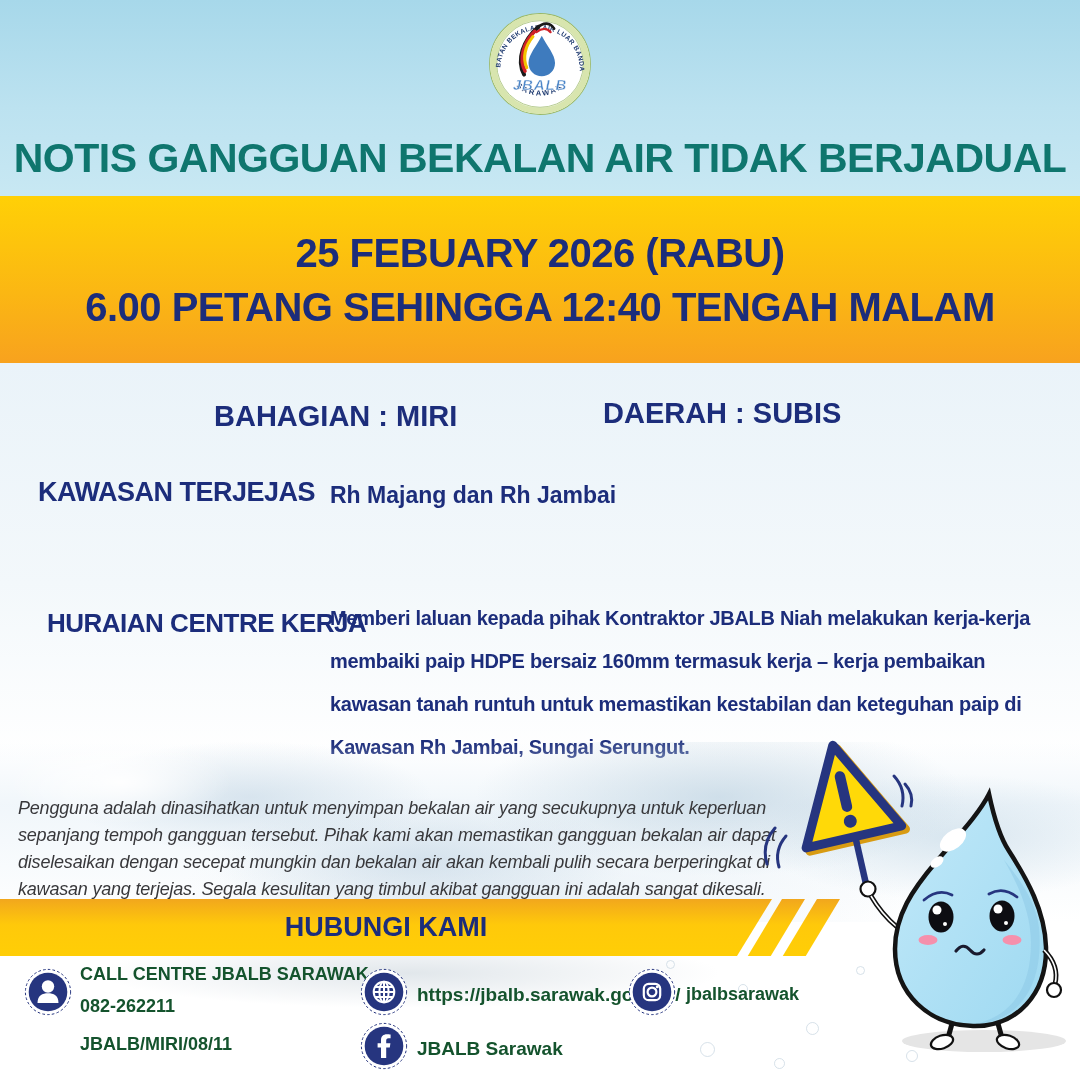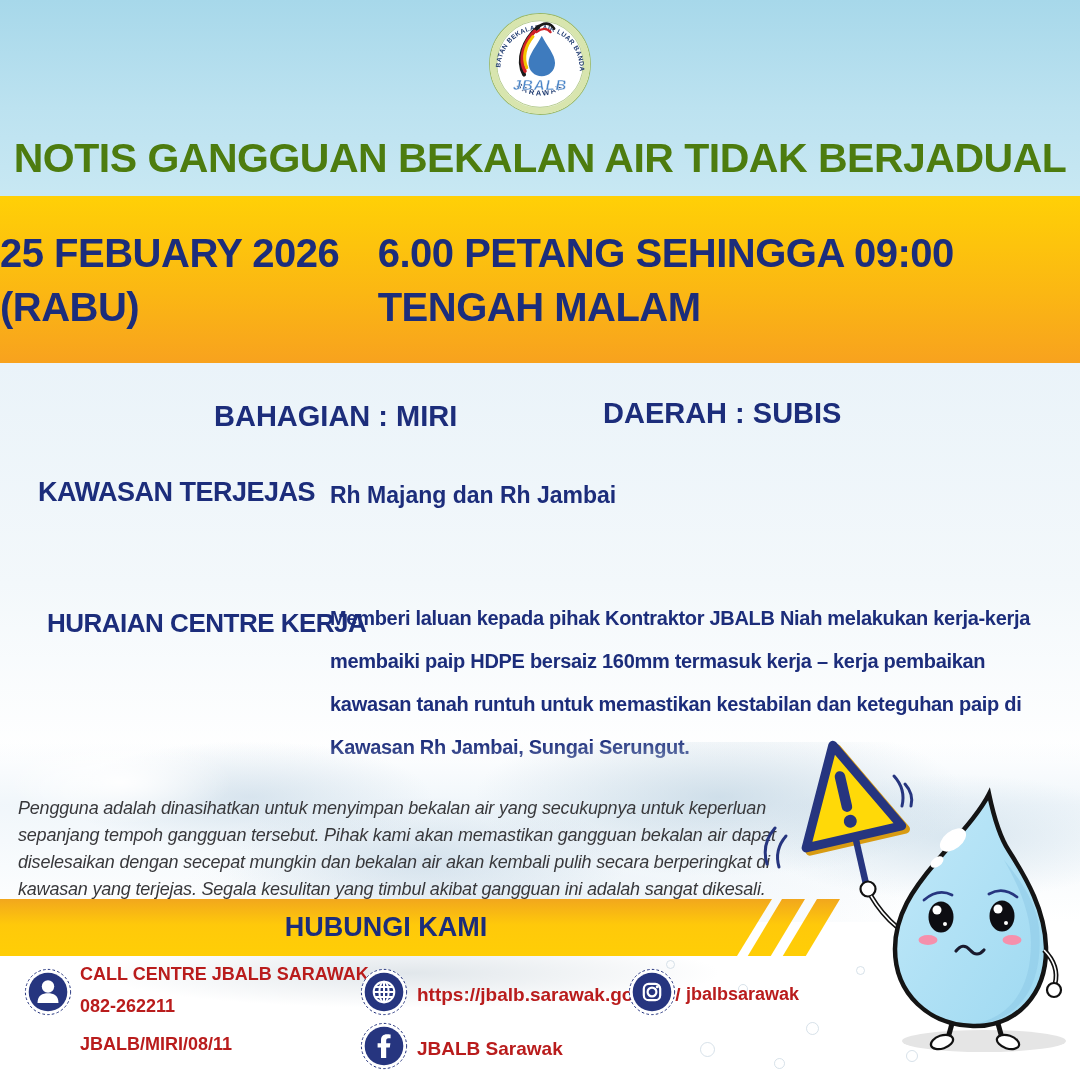--- a/index.html
+++ b/index.html
@@ -3,26 +3,26 @@
 <meta charset="utf-8">
 <style>
   html,body{margin:0;padding:0;background:#ffffff;}
   #poster{position:relative;width:1080px;height:1080px;overflow:hidden;background:#ffffff;
           font-family:"Liberation Sans",sans-serif;}
   .abs{position:absolute;}
   
   .sky{left:0;top:0;width:1080px;height:196px;
        background:linear-gradient(180deg,#A7D8EA 0%,#BCE2F0 55%,#C8E8F3 100%);}
   .logo-badge{left:487px;top:11px;width:106px;height:106px;}
-  .main-title{left:0;top:130px;width:1080px;text-align:center;color:#4d7c0f;
+  .main-title{left:0;top:130px;width:1080px;text-align:center;color:#0f766e;
               font-size:41px;font-weight:700;letter-spacing:-0.5px;line-height:56px;}
   
   .banner{left:0;top:196px;width:1080px;height:167px;
           background:linear-gradient(180deg,#FFD006 0%,#FBB713 58%,#F8A21E 100%);
-          display:flex;justify-content:center;align-items:center;}
+          display:flex;flex-direction:column;justify-content:center;align-items:center;}
   .banner-line{color:#1C2D7B;font-size:40px;font-weight:700;line-height:54px;letter-spacing:-0.5px;}
   
   .info-bg{left:0;top:363px;width:1080px;height:400px;
            background:linear-gradient(180deg,#EAF3F9 0%,#F3F8FB 55%,#FFFFFF 100%);}
   .bahagian{left:170px;top:400px;color:#1C2D7B;font-size:29px;font-weight:700;margin-left:44px;}
   .daerah{left:603px;top:397px;color:#1C2D7B;font-size:29px;font-weight:700;}
   .kw-label{left:38px;top:477px;color:#1C2D7B;font-size:27px;font-weight:700;letter-spacing:-0.5px;}
   .kw-colon{left:297px;top:478px;color:#1C2D7B;font-size:24px;font-weight:700;}
   .kw-value{left:330px;top:482px;color:#1C2D7B;font-size:23px;font-weight:700;}
   .hn-label{left:47px;top:608px;color:#1C2D7B;font-size:26px;font-weight:700;letter-spacing:-0.5px;}
@@ -46,21 +46,21 @@
   
   .contact-bar{left:0;top:899px;width:790px;height:57px;
     clip-path:polygon(0 0,772px 0,737px 100%,0 100%);
     background:linear-gradient(180deg,#F2A71D 0%,#FFC90A 45%,#FFCE06 100%);}
   .contact-heading{left:0;top:899px;width:772px;height:74px;line-height:57px;text-align:center;
     color:#1C2D7B;font-size:27px;font-weight:700;}
   .stripe{top:899px;width:23px;height:57px;transform:skewX(-31deg);transform-origin:0 0;
     background:linear-gradient(180deg,#F2A71D 0%,#FFC90A 45%,#FFCE06 100%);}
   .stripe1{left:782px;} .stripe2{left:817px;}
   
-  .ft-text{color:#b91c1c;font-weight:700;}
+  .ft-text{color:#14532d;font-weight:700;}
   .cc-label{left:80px;top:964px;font-size:18px;}
   .cc-phone{left:80px;top:996px;font-size:18px;}
   .ref-num{left:80px;top:1034px;font-size:18px;}
   .web-icon{left:360px;top:968px;} .web-url{left:417px;top:984px;font-size:19px;}
   .fb-icon{left:360px;top:1022px;} .fb-name{left:417px;top:1038px;font-size:19px;}
   .ig-icon{left:628px;top:968px;} .ig-handle{left:686px;top:984px;font-size:18px;}
   .person-icon{left:24px;top:968px;}
   .bubble{border:1.6px solid #C9D7E1;border-radius:50%;opacity:.75;}
   .mascot{left:756px;top:688px;}
 </style>
@@ -95,21 +95,21 @@
       </g>
       <path fill="#3E7BBE" d="M62,28 C56,40 47,49 47,59 C47,68 54,74 62,74 C70,74 77,68 77,59 C77,49 68,40 62,28 Z"></path>
       <text x="60" y="89" text-anchor="middle" font-size="17" font-style="italic" font-weight="bold" fill="#4C86C8" stroke="#ffffff" stroke-width="0.5" letter-spacing="1">JBALB</text>
     </svg>
   </div>
 
   <div class="abs main-title">NOTIS GANGGUAN BEKALAN AIR TIDAK BERJADUAL</div>
 
   <div class="abs banner">
     <div class="banner-line">25 FEBUARY 2026 (RABU)</div>
-    <div class="banner-line">6.00 PETANG SEHINGGA 09:00 TENGAH MALAM</div>
+    <div class="banner-line">6.00 PETANG SEHINGGA 12:40 TENGAH MALAM</div>
   </div>
 
   <div class="abs info-bg"></div>
   <div class="abs bahagian">BAHAGIAN : MIRI</div>
   <div class="abs daerah">DAERAH : SUBIS</div>
 
   <div class="abs kw-label">KAWASAN TERJEJAS</div>
   <div class="abs kw-colon">:</div>
   <div class="abs kw-value">Rh Majang dan Rh Jambai</div>
 

